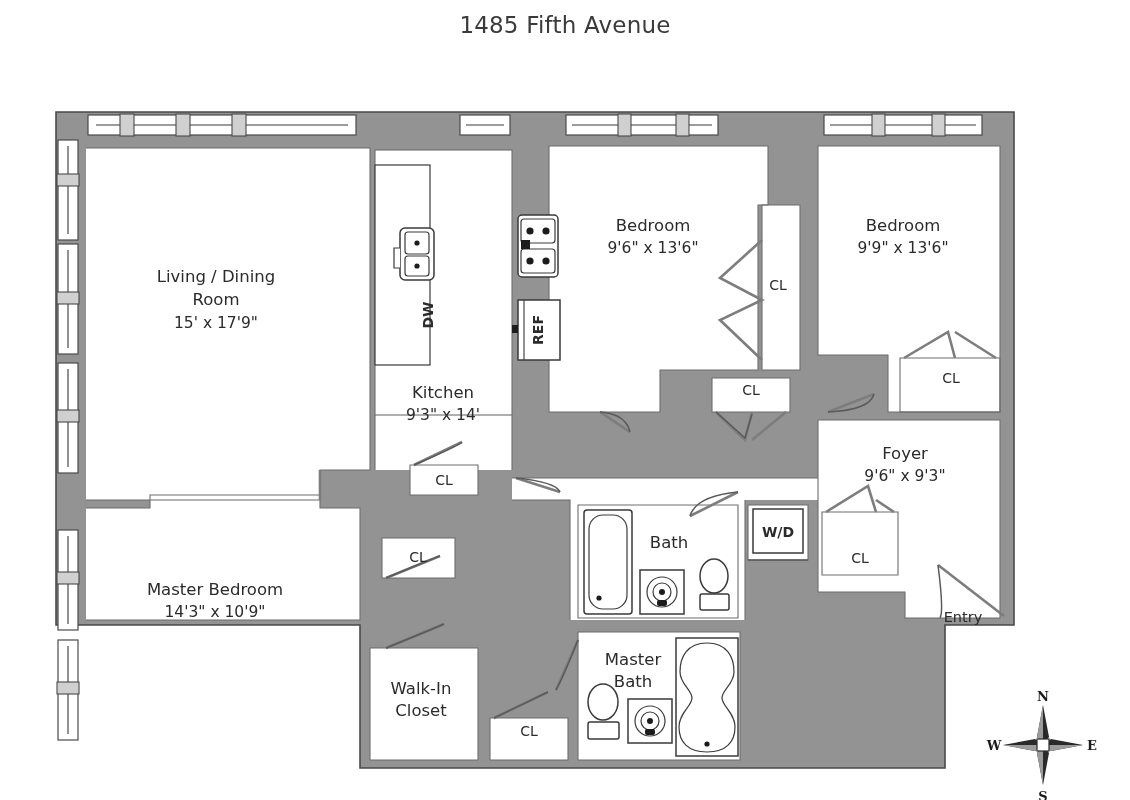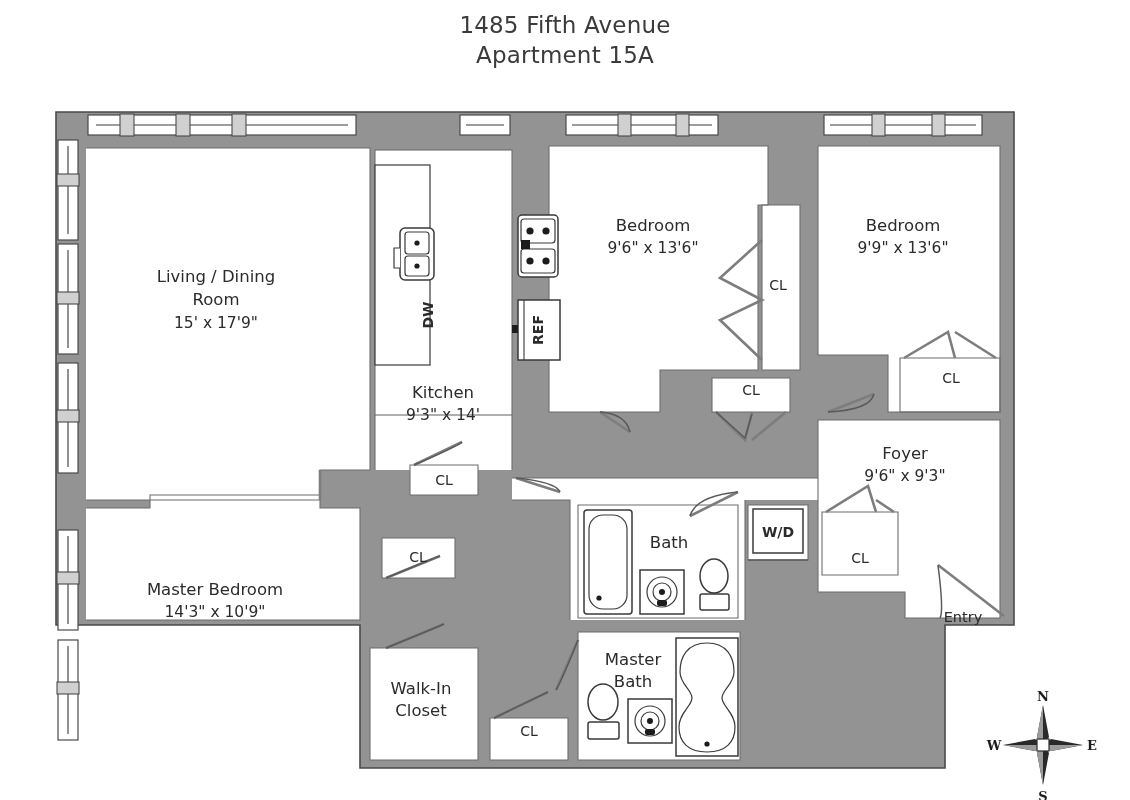--- a/index.html
+++ b/index.html
@@ -91,21 +91,20 @@
     font-weight: bold;
   }
 </style>
 </head>
 <body>
 
 <div id="plan-root">
 
   <div class="title-block">
     <div class="title-line1">1485 Fifth Avenue</div>
-    <div class="title-line2">Apartment 15A</div>
   </div>
 
   <svg class="floorplan" width="1130" height="800" viewBox="0 0 1130 800">
 
     <g>
 
       <path class="wall" d="
         M 56,112
         L 1014,112
         L 1014,625

